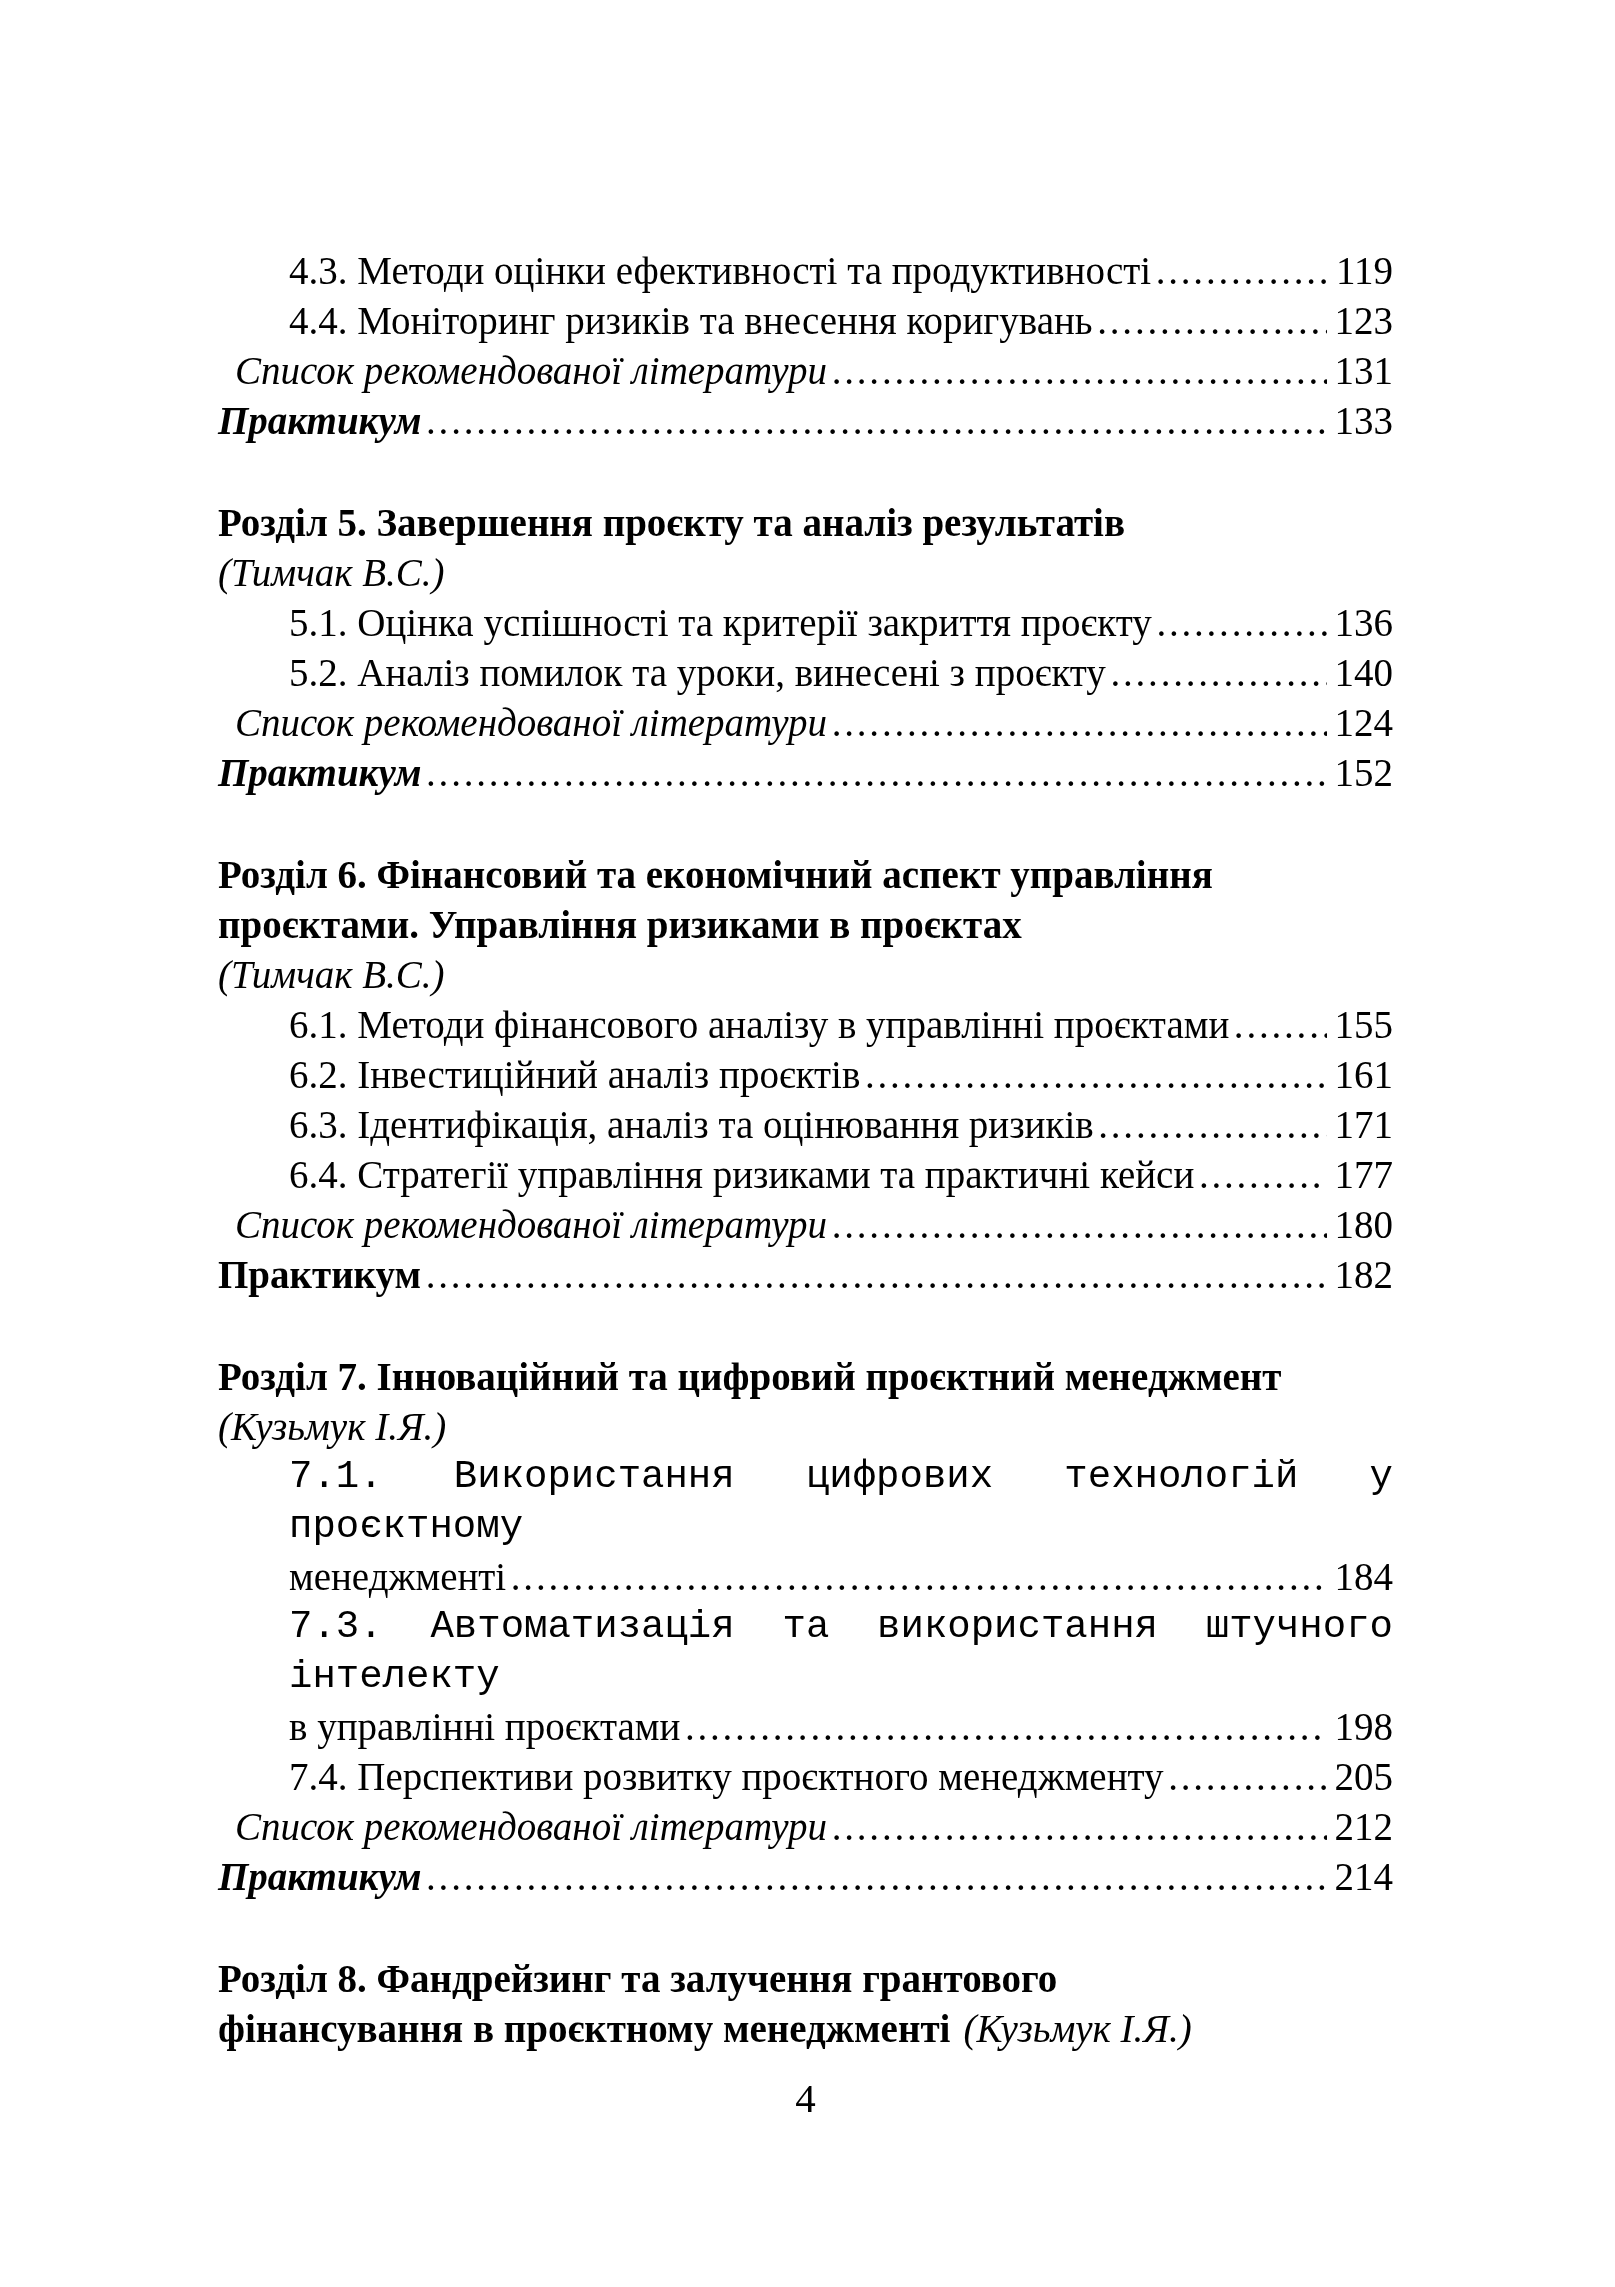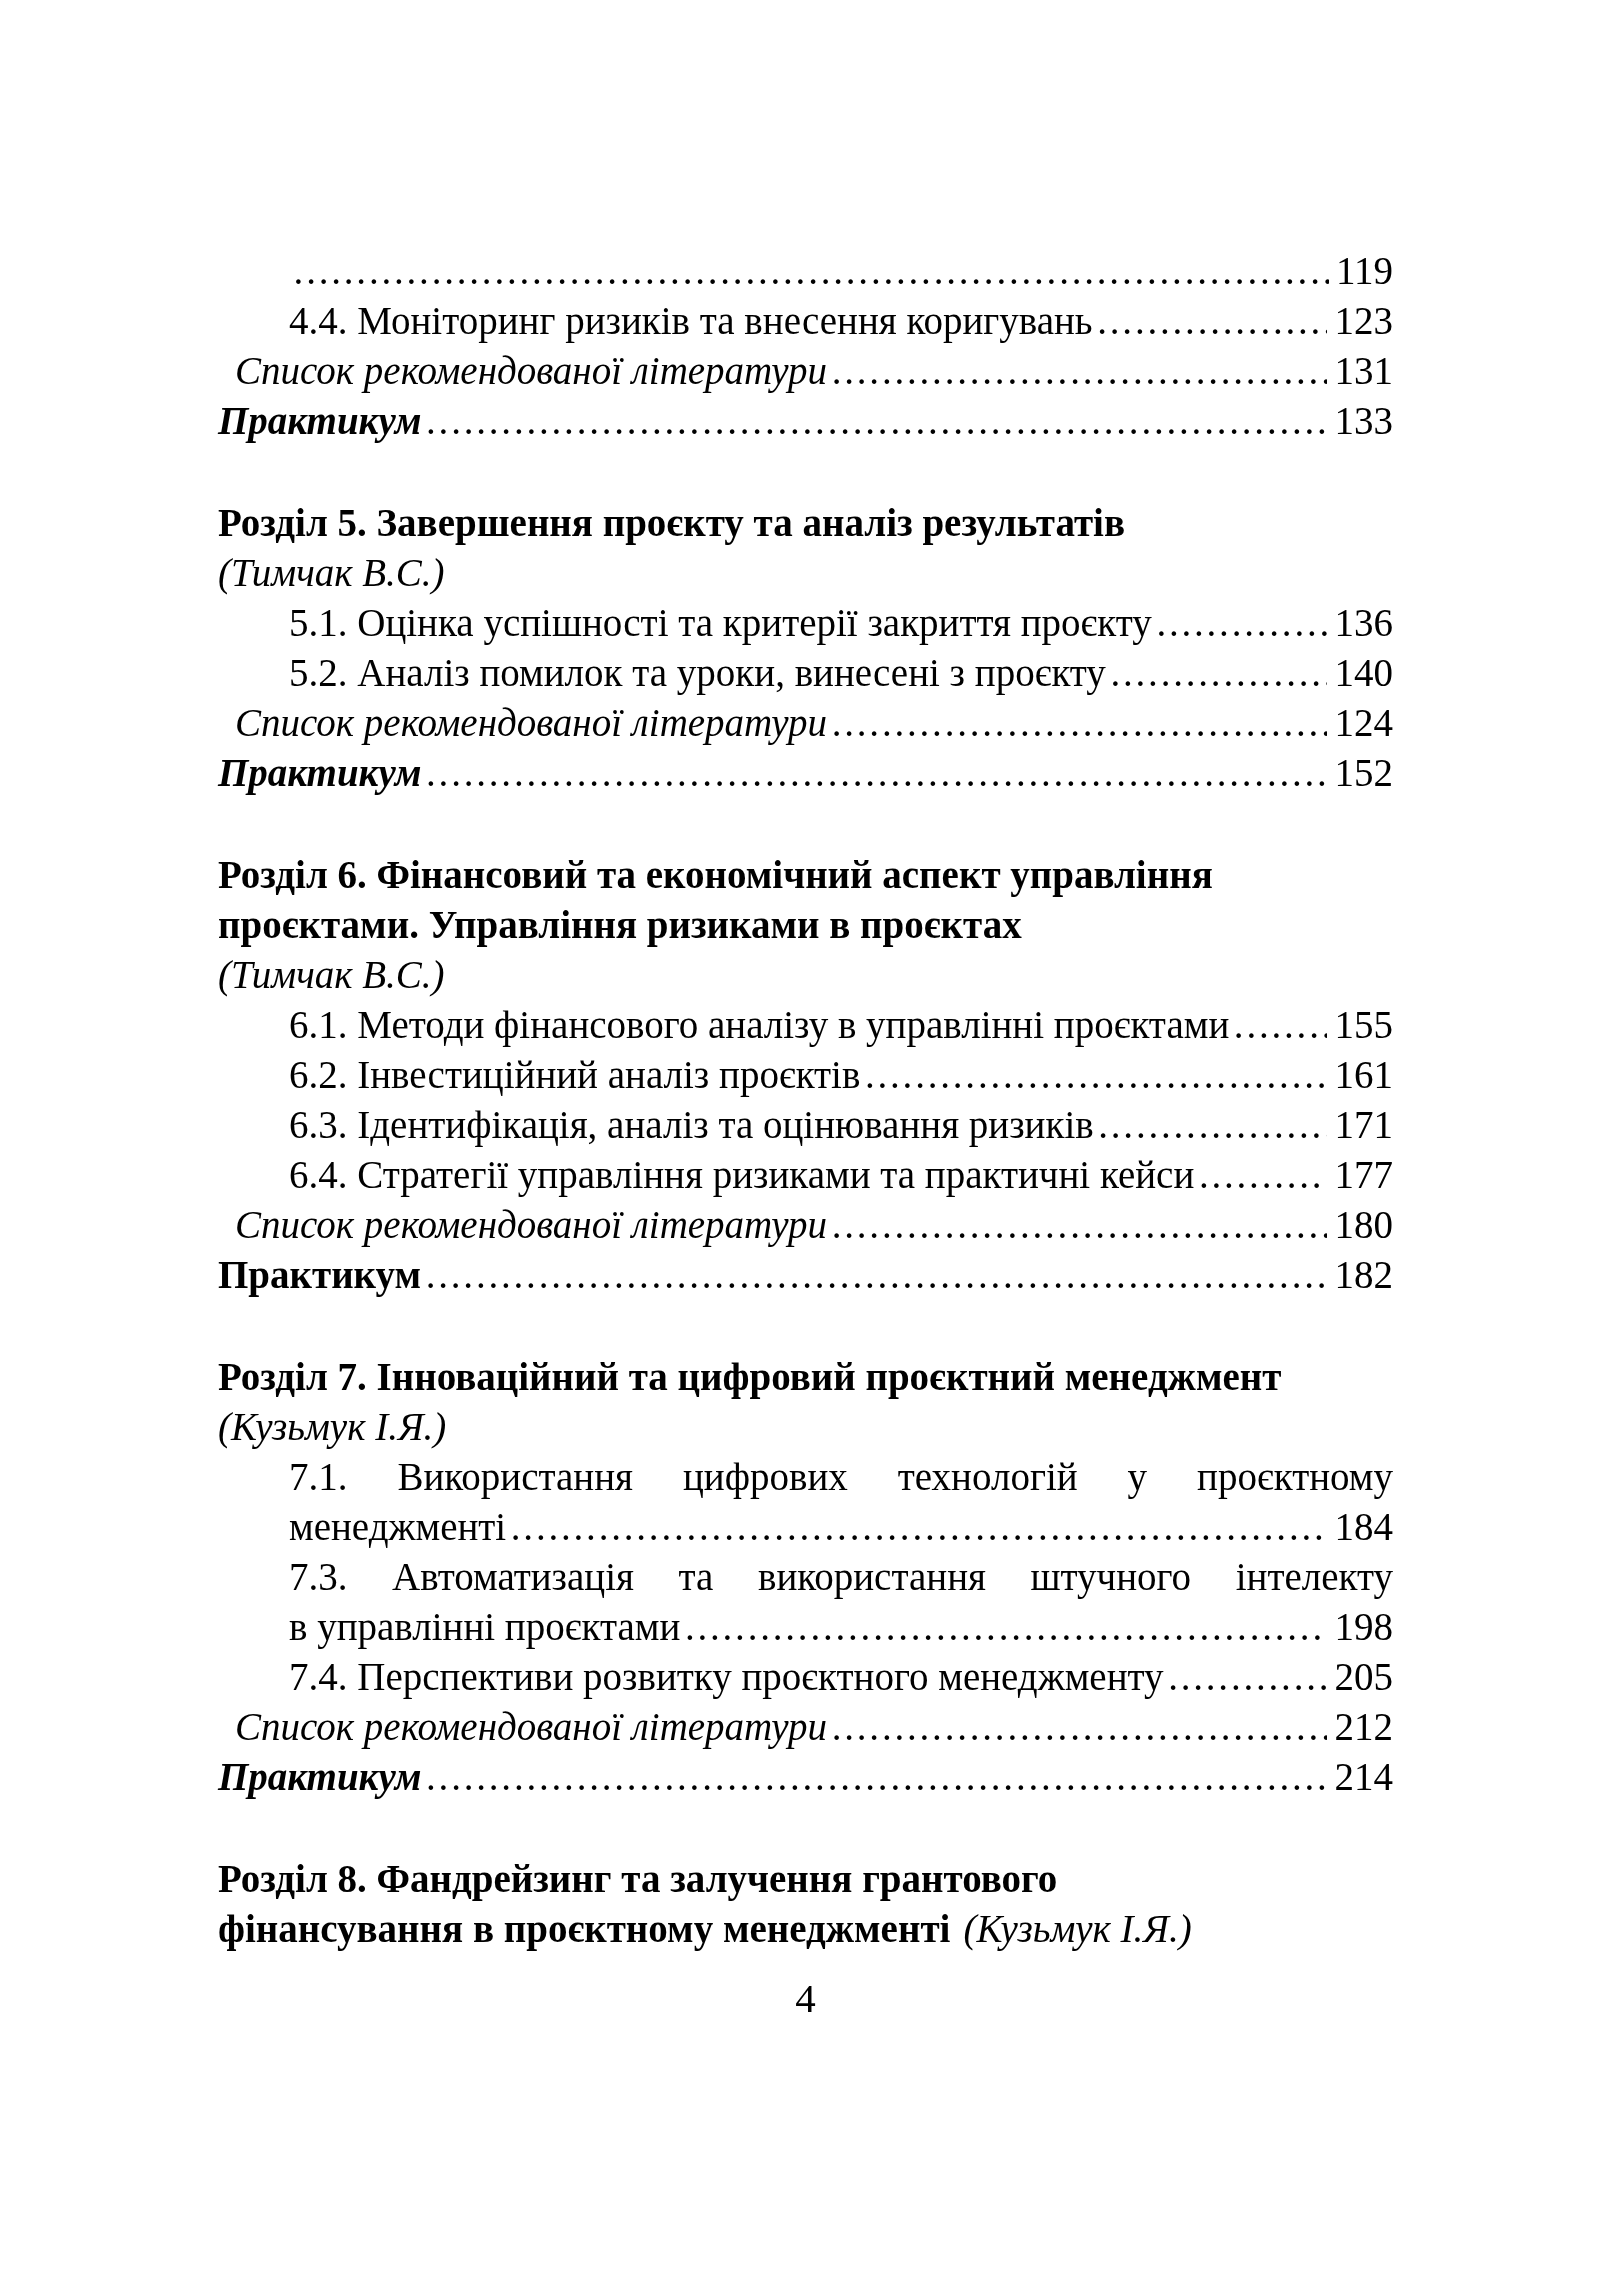--- a/index.html
+++ b/index.html
@@ -50,20 +50,21 @@
     flex: 0 0 auto;
     white-space: nowrap;
     font-weight: normal;
     font-style: normal;
   }
   .entry { padding-left: 71px; }
   .just {
     padding-left: 71px;
     text-align: justify;
     text-align-last: justify;
+    font-family: Liberation Mono, monospace;
   }
   .lit { font-style: italic; margin-left: 17px; }
   .prac { font-weight: bold; font-style: italic; }
   .prac.upright { font-style: normal; }
   .heading { font-weight: bold; }
   .author { font-style: italic; }
   .author-inline {
     font-style: italic;
     font-weight: normal;
     margin-left: 13px;
@@ -74,20 +75,21 @@
     font-size: 41px;
   }
 </style>
 </head>
 <body>
 
 <div class="page">
 
   <section>
     <div class="row entry">
+      <span class="t">4.3. Методи оцінки ефективності та продуктивності</span>
       <span class="dots"></span>
       <span class="pg">119</span>
     </div>
     <div class="row entry">
       <span class="t">4.4. Моніторинг ризиків та внесення коригувань</span>
       <span class="dots"></span>
       <span class="pg">123</span>
     </div>
     <div class="row lit">
       <span class="t">Список рекомендованої літератури</span>

